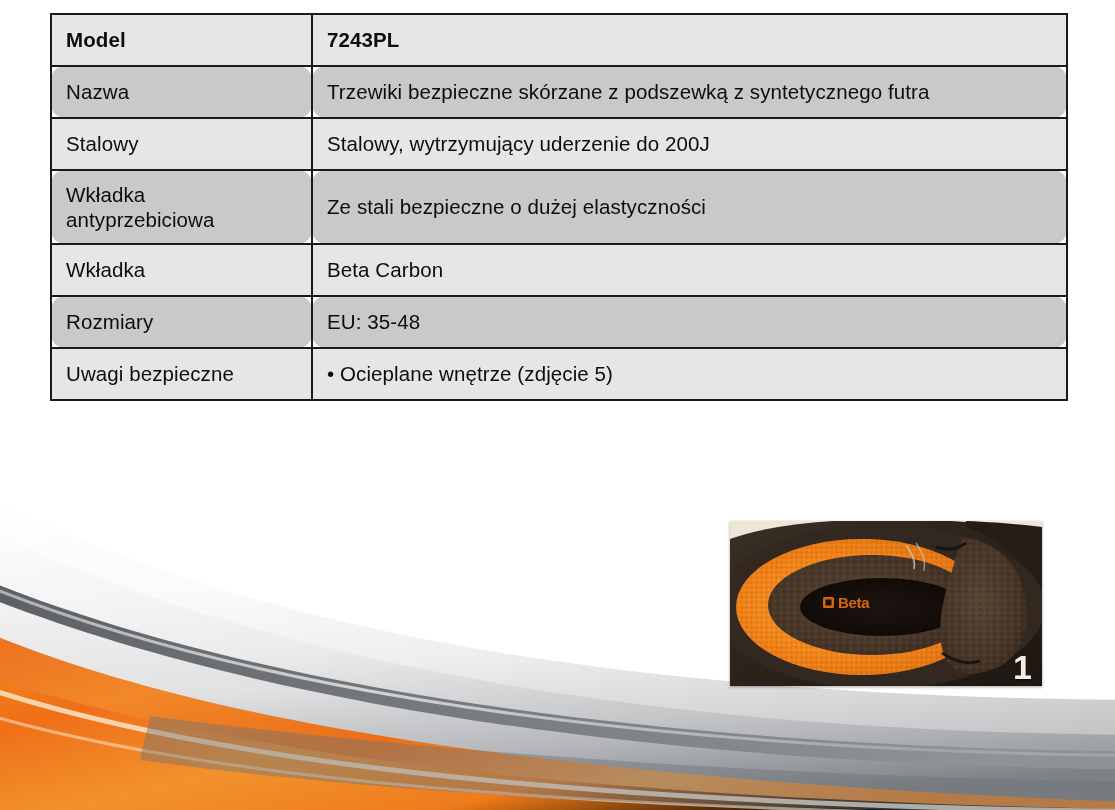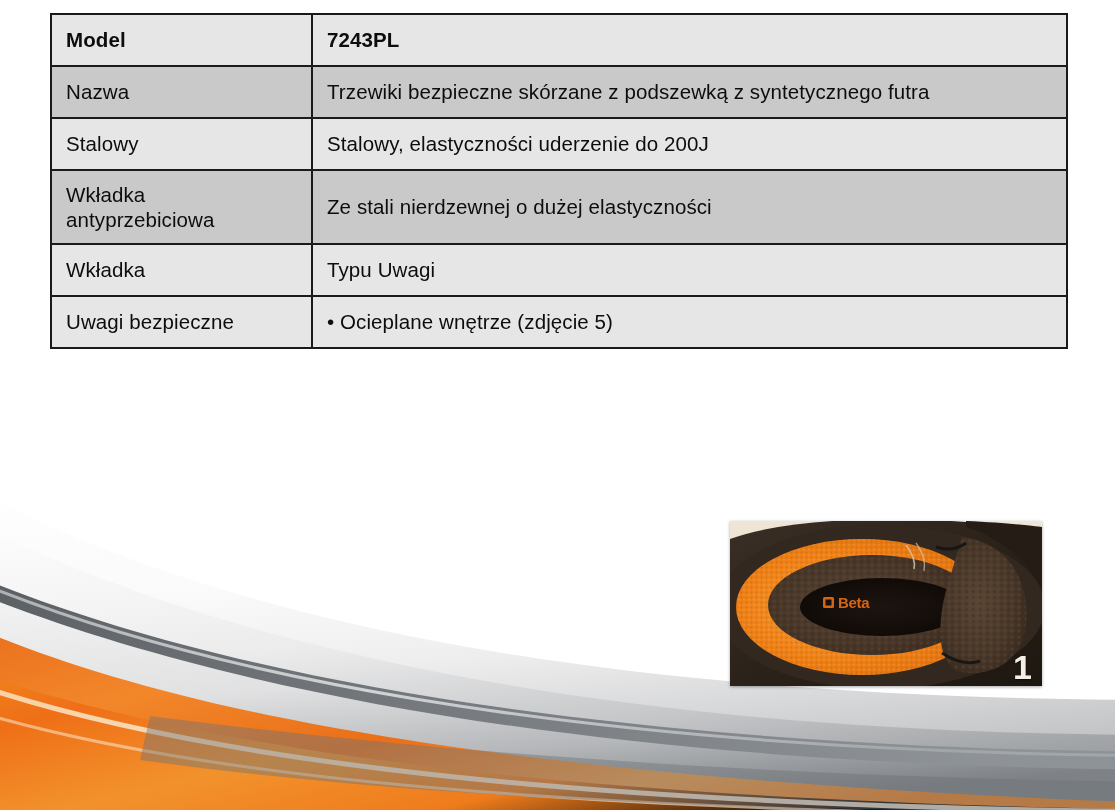--- a/index.html
+++ b/index.html
@@ -28,21 +28,21 @@
     border:2px solid #1a1a1a;
     padding:6px 14px;
     font-size:20.5px;
     color:#0d0d0d;
     line-height:1.24;
     vertical-align:middle;
     letter-spacing:.1px;
   }
   table.spec td.label{width:231px;}
   table.spec tr.row-light td{background:#e6e6e6;}
-  table.spec tr.row-dark  td{background:#c9c9c9;}
+  table.spec tr.row-dark  td{background:#c9c9c9;border-radius:14px;}
   table.spec tr.row-head td{font-weight:bold;}
   table.spec tr.tall td{height:60px;}
   table.spec tr td{height:38px;}
   .lbl-2line{line-height:1.22;}
 
   
   #photo-figure{
     position:absolute;left:730px;top:521px;width:312px;height:165px;z-index:4;
     overflow:hidden;
     box-shadow:0 1px 3px rgba(0,0,0,.35);
@@ -130,29 +130,33 @@
       <tr class="row-light row-head">
         <td class="label">Model</td>
         <td class="value">7243PL</td>
       </tr>
       <tr class="row-dark">
         <td class="label">Nazwa</td>
         <td class="value">Trzewiki  bezpieczne skórzane z podszewką z syntetycznego futra</td>
       </tr>
       <tr class="row-light">
         <td class="label">Stalowy</td>
-        <td class="value">Stalowy, elastyczności uderzenie do 200J</td>
+        <td class="value">Stalowy, wytrzymujący uderzenie do 200J</td>
       </tr>
       <tr class="row-dark tall">
         <td class="label lbl-2line"><span>Wkładka</span><br><span>antyprzebiciowa</span></td>
-        <td class="value">Ze stali nierdzewnej o dużej elastyczności</td>
+        <td class="value">Ze stali bezpieczne o dużej elastyczności</td>
       </tr>
       <tr class="row-light">
         <td class="label">Wkładka</td>
-        <td class="value">Typu Uwagi</td>
+        <td class="value">Beta Carbon</td>
+      </tr>
+      <tr class="row-dark">
+        <td class="label">Rozmiary</td>
+        <td class="value">EU: 35-48</td>
       </tr>
       <tr class="row-light">
         <td class="label">Uwagi bezpieczne</td>
         <td class="value">• Ocieplane wnętrze (zdjęcie 5)</td>
       </tr>
     </tbody>
   </table>
 </div>
 
 <div id="photo-figure">

